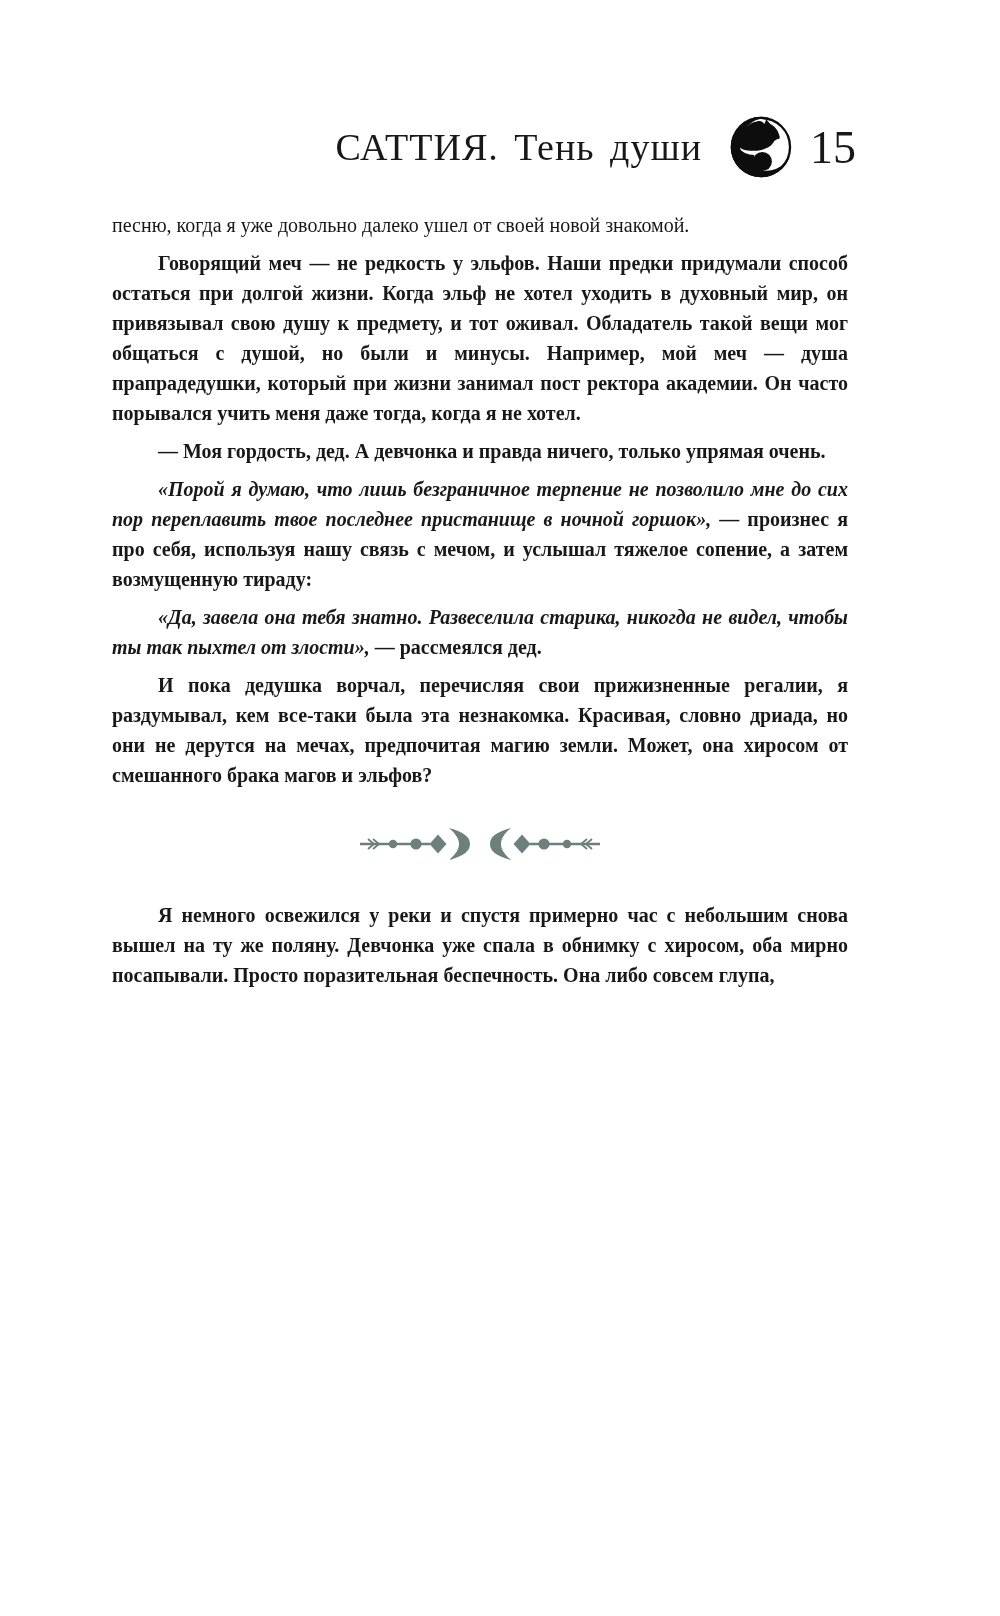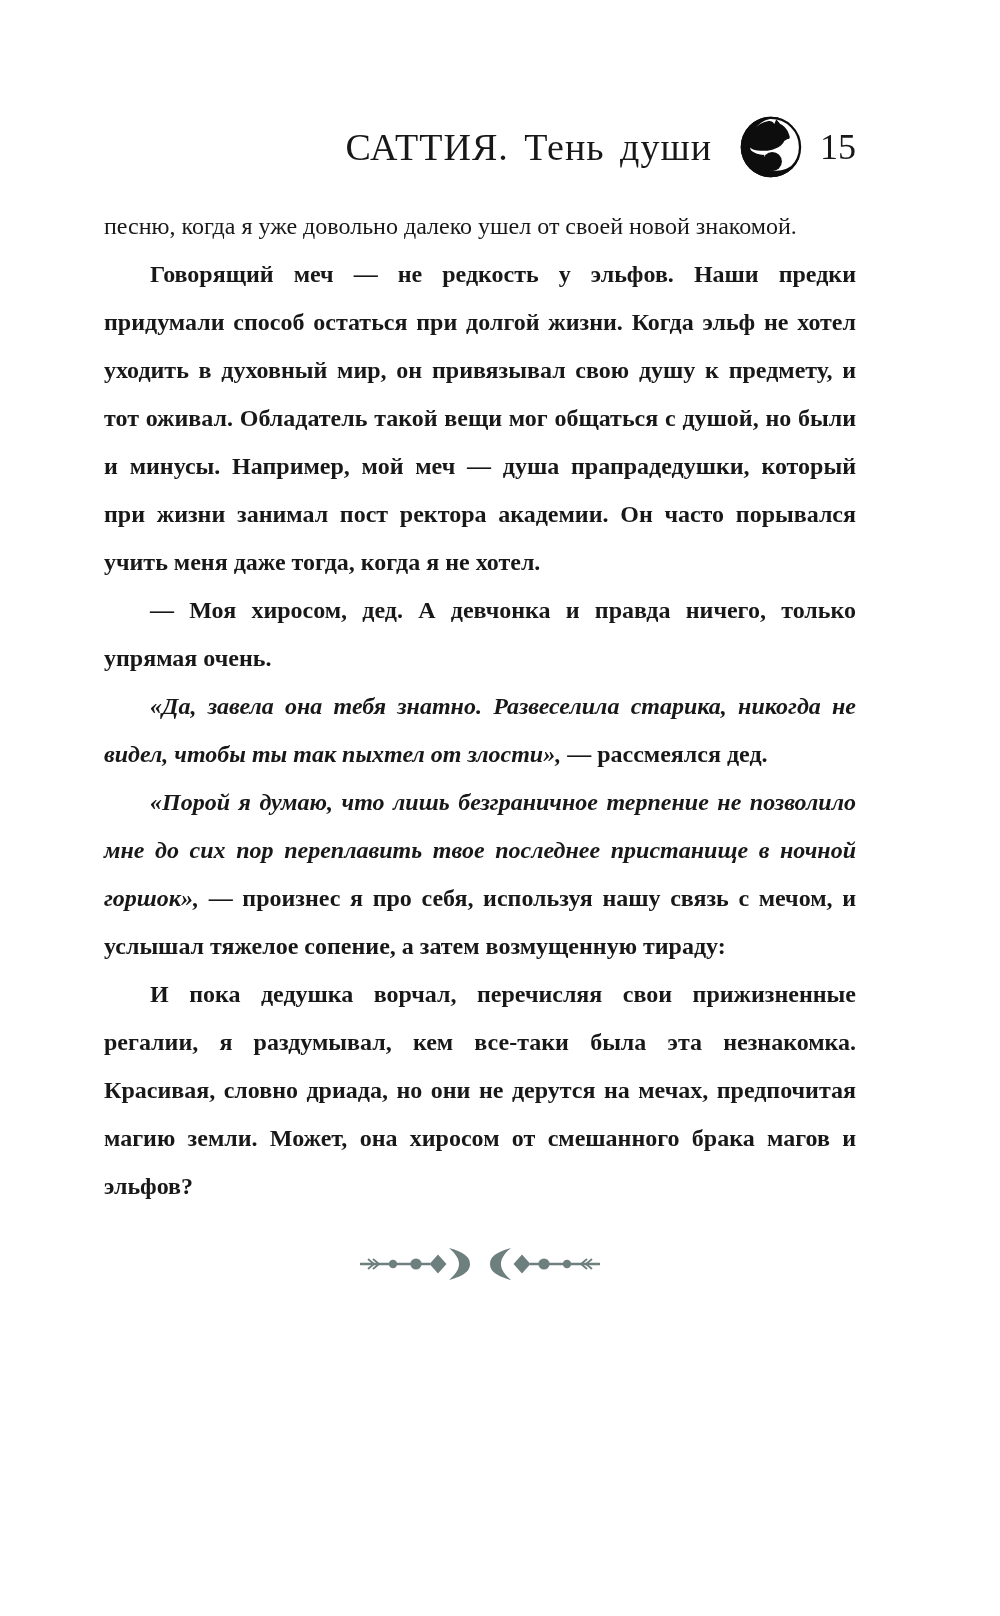--- a/index.html
+++ b/index.html
@@ -37,34 +37,34 @@
     transform:scaleY(1.02);
   }
   .logo{
     width:66px;
     height:66px;
     margin-left:26px;
     flex:0 0 auto;
   }
   .logo svg{display:block;width:100%;height:100%;}
   .page-number{
-    font-size:36px;
+    font-size:46px;
     font-weight:400;
     margin-left:16px;
   }
   main{
     position:absolute;
     left:104px;
     top:202px;
     width:752px;
   }
   .para{
-    margin:0;
-    font-size:24px;
-    line-height:48px;
+    margin:8px;
+    font-size:20px;
+    line-height:30px;
     text-align:justify;
     hyphens:auto;
     -webkit-hyphens:auto;
   }
   .para.indent{text-indent:46px;font-weight:bold;}
   .it{font-style:italic;}
   .divider-wrap{
     display:flex;
     justify-content:center;
     margin:36px 0 38px;
@@ -103,23 +103,23 @@
         <path fill="var(--logo)" d="M16,50 C17,66 28,82 46,86 C40,78 38,68 40,62 C30,62 20,58 16,50 Z"></path>
       </svg>
     </span>
     <span class="page-number">15</span>
   </header>
 
   <main>
     <div>
         <p class="para"><span class="">песню, когда я уже довольно далеко ушел от своей новой знакомой.</span></p>
         <p class="para indent"><span class="">Говорящий меч — не редкость у эльфов. Наши предки придумали способ остаться при долгой жизни. Когда эльф не хотел уходить в духовный мир, он привязывал свою душу к предмету, и тот оживал. Обладатель такой вещи мог общаться с душой, но были и минусы. Например, мой меч — душа прапрадедушки, который при жизни занимал пост ректора академии. Он часто порывался учить меня даже тогда, когда я не хотел.</span></p>
-        <p class="para indent"><span class="">— Моя хиросом, дед. А девчонка и правда ничего, только упрямая очень.</span></p>
+        <p class="para indent"><span class="">— Моя гордость, дед. А девчонка и правда ничего, только упрямая очень.</span></p>
+        <p class="para indent"><span class="it">«Порой я думаю, что лишь безграничное терпение не позволило мне до сих пор переплавить твое последнее пристанище в ночной горшок», </span><span class="">— произнес я про себя, используя нашу связь с мечом, и услышал тяжелое сопение, а затем возмущенную тираду:</span></p>
         <p class="para indent"><span class="it">«Да, завела она тебя знатно. Развеселила старика, никогда не видел, чтобы ты так пыхтел от злости», </span><span class="">— рассмеялся дед.</span></p>
-        <p class="para indent"><span class="it">«Порой я думаю, что лишь безграничное терпение не позволило мне до сих пор переплавить твое последнее пристанище в ночной горшок», </span><span class="">— произнес я про себя, используя нашу связь с мечом, и услышал тяжелое сопение, а затем возмущенную тираду:</span></p>
         <p class="para indent"><span class="">И пока дедушка ворчал, перечисляя свои прижизненные регалии, я раздумывал, кем все-таки была эта незнакомка. Красивая, словно дриада, но они не дерутся на мечах, предпочитая магию земли. Может, она хиросом от смешанного брака магов и эльфов?</span></p>
       </div>
 
     <div class="divider-wrap">
       <svg width="240" height="36" viewBox="0 0 240 36" xmlns="http://www.w3.org/2000/svg">
 
         <path d="M0,18 H70" stroke="currentColor" stroke-width="2.4"></path>
 
         <path d="M8,13 L14,18 L8,23 M13,13 L19,18 L13,23" stroke="currentColor" stroke-width="1.8" fill="none"></path>
 
@@ -136,15 +136,18 @@
 
         <circle cx="184" cy="18" r="5.6" fill="currentColor"></circle>
         <circle cx="207" cy="18" r="4.2" fill="currentColor"></circle>
 
         <path d="M232,13 L226,18 L232,23 M227,13 L221,18 L227,23" stroke="currentColor" stroke-width="1.8" fill="none"></path>
 
         <path d="M170,18 H240" stroke="currentColor" stroke-width="2.4"></path>
       </svg>
     </div>
 
+    <div>
+        <p class="para indent"><span class="">Я немного освежился у реки и спустя примерно час с небольшим снова вышел на ту же поляну. Девчонка уже спала в обнимку с хиросом, оба мирно посапывали. Просто поразительная беспечность. Она либо совсем глупа,</span></p>
+      </div>
   </main>
 
 </div>
 
 </body></html>

